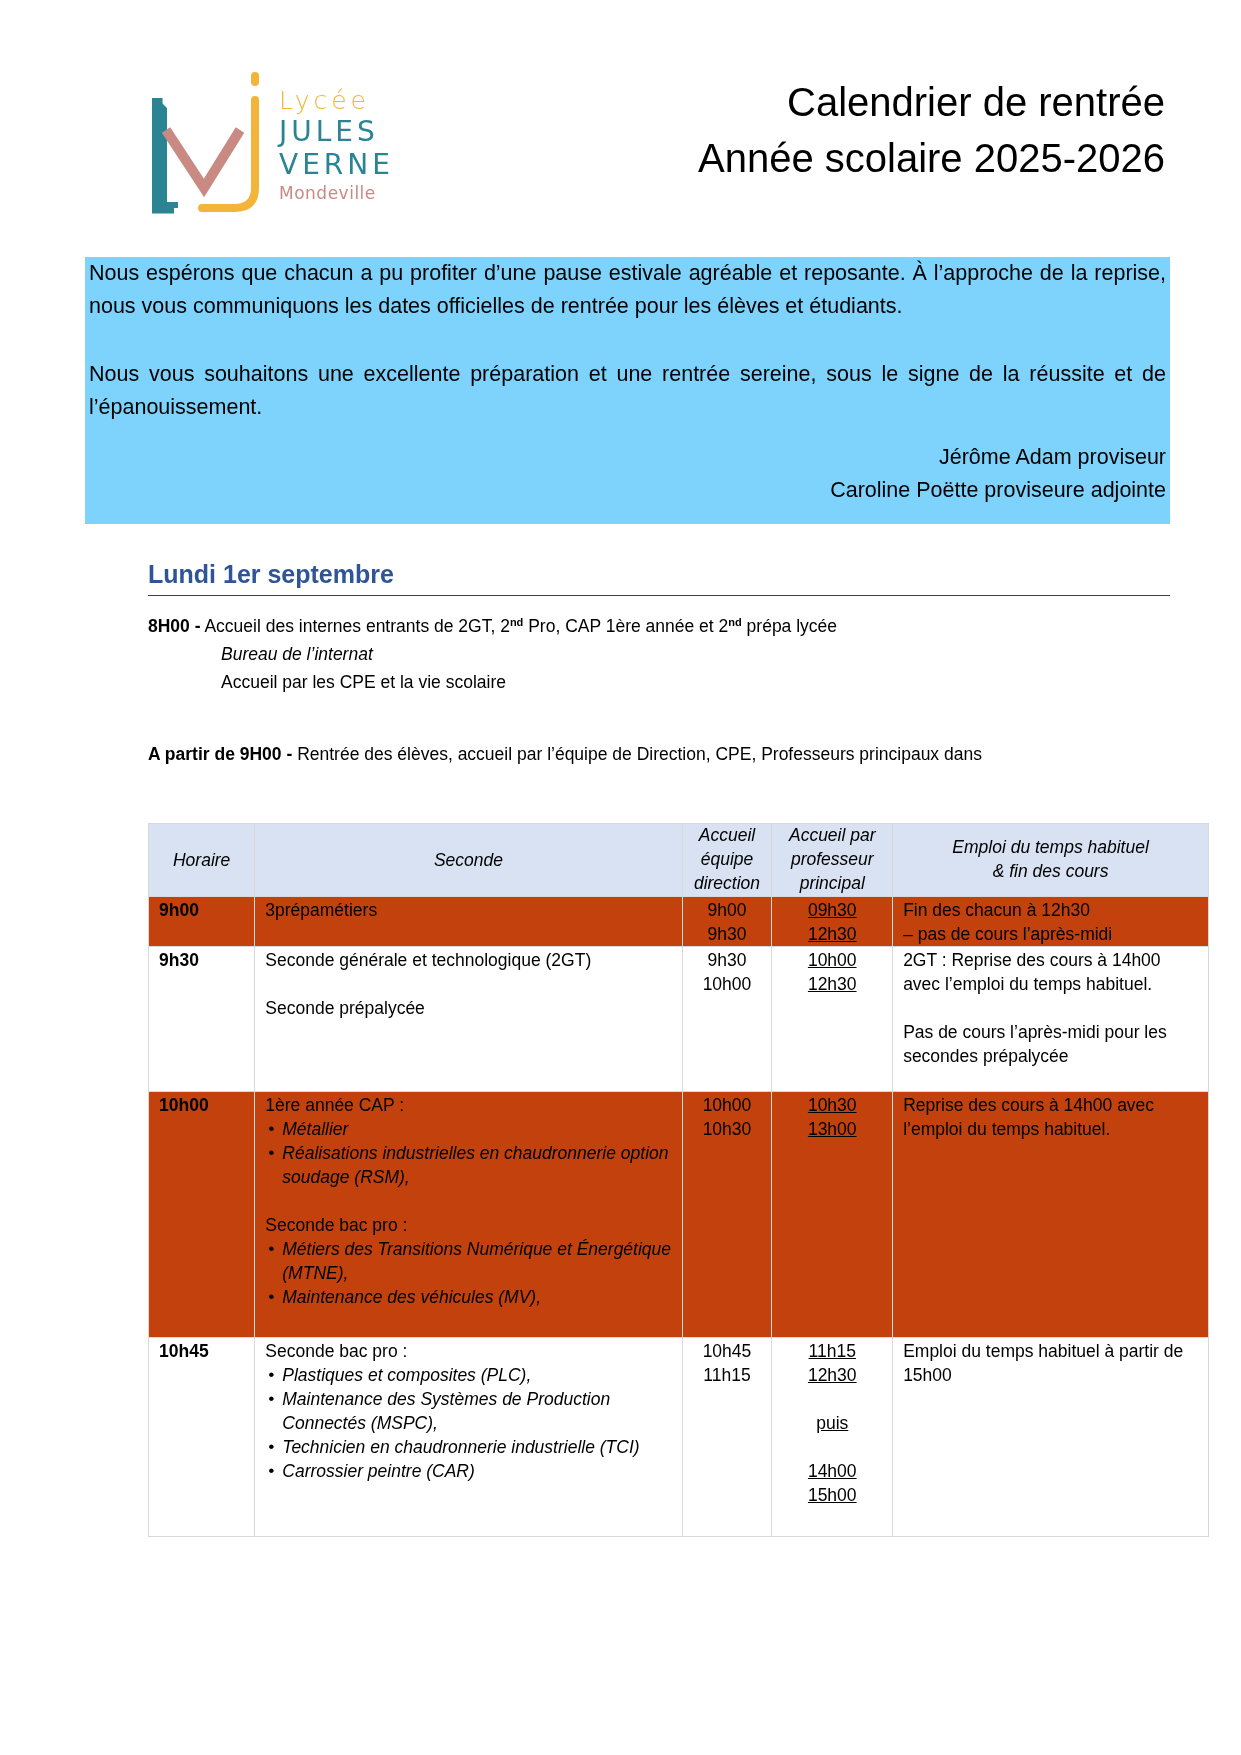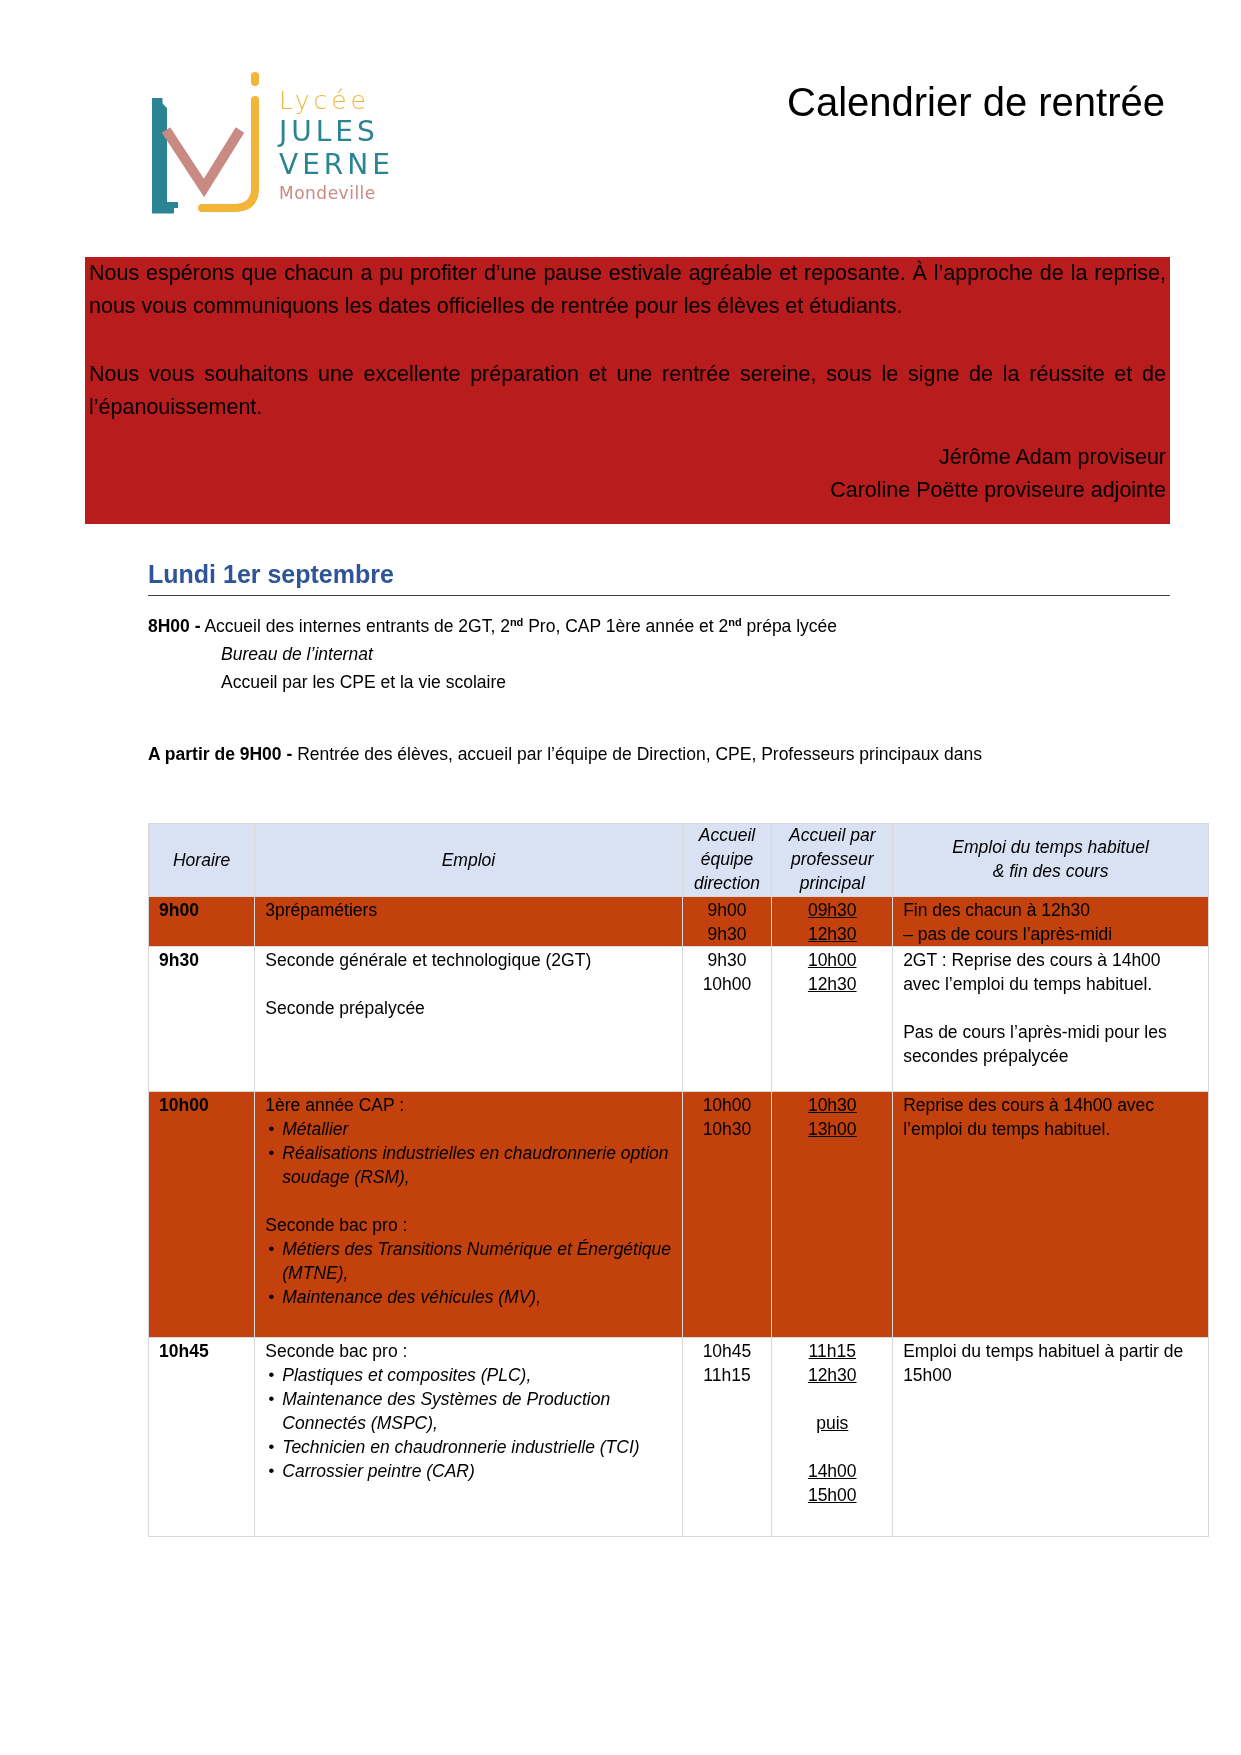--- a/index.html
+++ b/index.html
@@ -10,21 +10,21 @@
   .logo { position: absolute; left: 152px; top: 70px; width: 250px; height: 145px; }
   .logo-text { position: absolute; left: 127px; top: 18px; font-family: "DejaVu Sans", sans-serif; line-height: 1; }
   .logo-lycee { font-size: 25px; color: #F2B53A; letter-spacing: 4px; font-weight: 300; display:block; }
   .logo-jules, .logo-verne { font-size: 28px; color: #2B8494; letter-spacing: 4px; display:block; margin-top: 5px; }
   .logo-city { font-size: 17px; color: #C98A84; display:block; margin-top: 6px; letter-spacing: 0.5px; }
 
   .title { position: absolute; right: 76px; top: 74px; text-align: right; font-size: 40px; line-height: 56px; }
 
   .intro {
     position: absolute; left: 85px; top: 257px; width: 1085px; height: 267px;
-    background: #b91c1c; box-sizing: border-box; padding: 0 4px 0 4px;
+    background: #7dd3fc; box-sizing: border-box; padding: 0 4px 0 4px;
     font-size: 21.5px; line-height: 33px;
   }
   .intro p { margin: 0; text-align: justify; }
   .intro p.p1 { margin-top: 0px; }
   .intro p.p2 { margin-top: 35px; }
   .intro .sig { text-align: right; margin-top: 17px; }
   .intro .sig div { line-height: 33px; }
 
   .day-heading {
     position: absolute; left: 148px; top: 560px; width: 1022px;
@@ -81,20 +81,21 @@
   <div class="logo-text">
     <span class="logo-lycee">Lycée</span>
     <span class="logo-jules">JULES</span>
     <span class="logo-verne">VERNE</span>
     <span class="logo-city">Mondeville</span>
   </div>
 </div>
 
 <div class="title">
   <div>Calendrier de rentrée</div>
+  <div>Année scolaire 2025-2026</div>
 </div>
 
 <div class="intro">
   <p class="p1">Nous espérons que chacun a pu profiter d’une pause estivale agréable et reposante. À l’approche de la reprise, nous vous communiquons les dates officielles de rentrée pour les élèves et étudiants.</p>
   <p class="p2">Nous vous souhaitons une excellente préparation et une rentrée sereine, sous le signe de la réussite et de l’épanouissement.</p>
   <div class="sig">
     <div>Jérôme Adam proviseur</div>
     <div>Caroline Poëtte proviseure adjointe</div>
   </div>
 </div>
@@ -110,21 +111,21 @@
   <div class="ev-gap"></div>
   <div class="ev-line">
     <b>A partir de 9H00 -</b><span> Rentrée des élèves, accueil par l’équipe de Direction, CPE, Professeurs principaux dans</span>
   </div>
 </div>
 
 <table class="schedule">
   <thead>
     <tr>
       <th>Horaire</th>
-      <th>Emploi</th>
+      <th>Seconde</th>
       <th>
         <span class="cell-line">Accueil</span>
         <span class="cell-line">équipe</span>
         <span class="cell-line">direction</span>
       </th>
       <th>
         <span class="cell-line">Accueil par</span>
         <span class="cell-line">professeur</span>
         <span class="cell-line">principal</span>
       </th>

